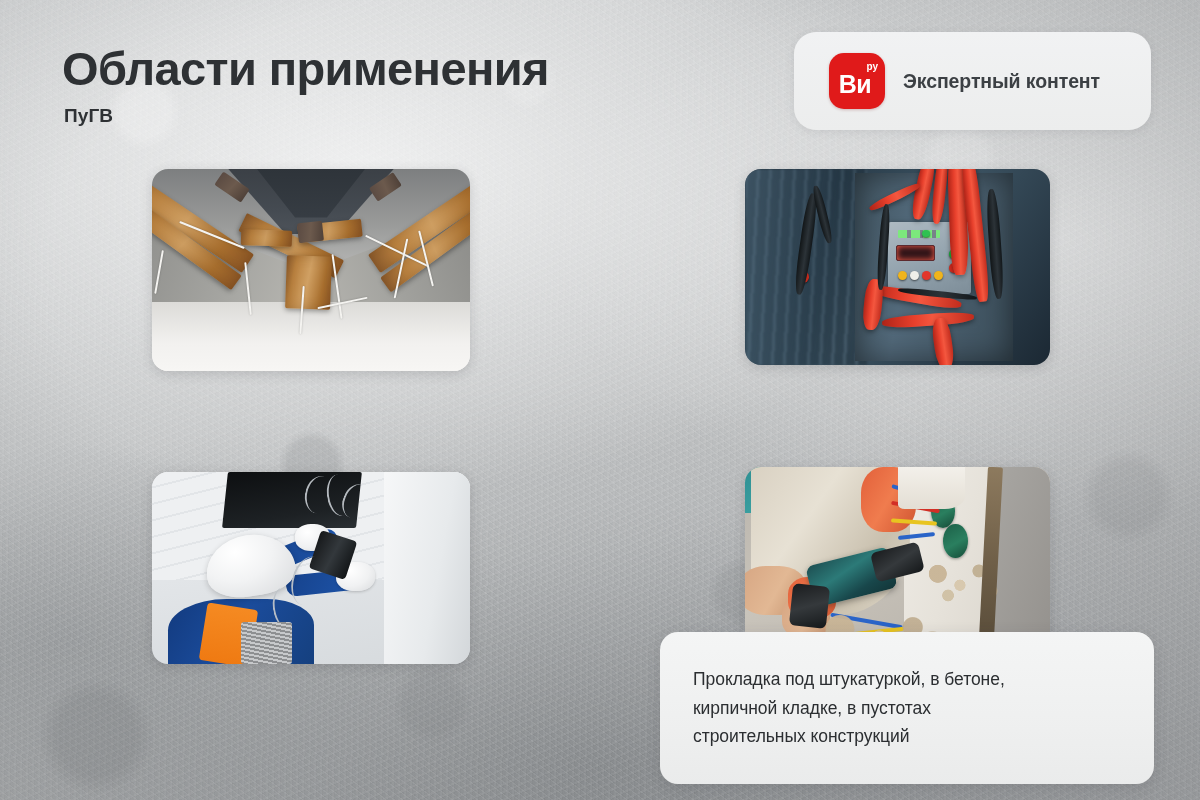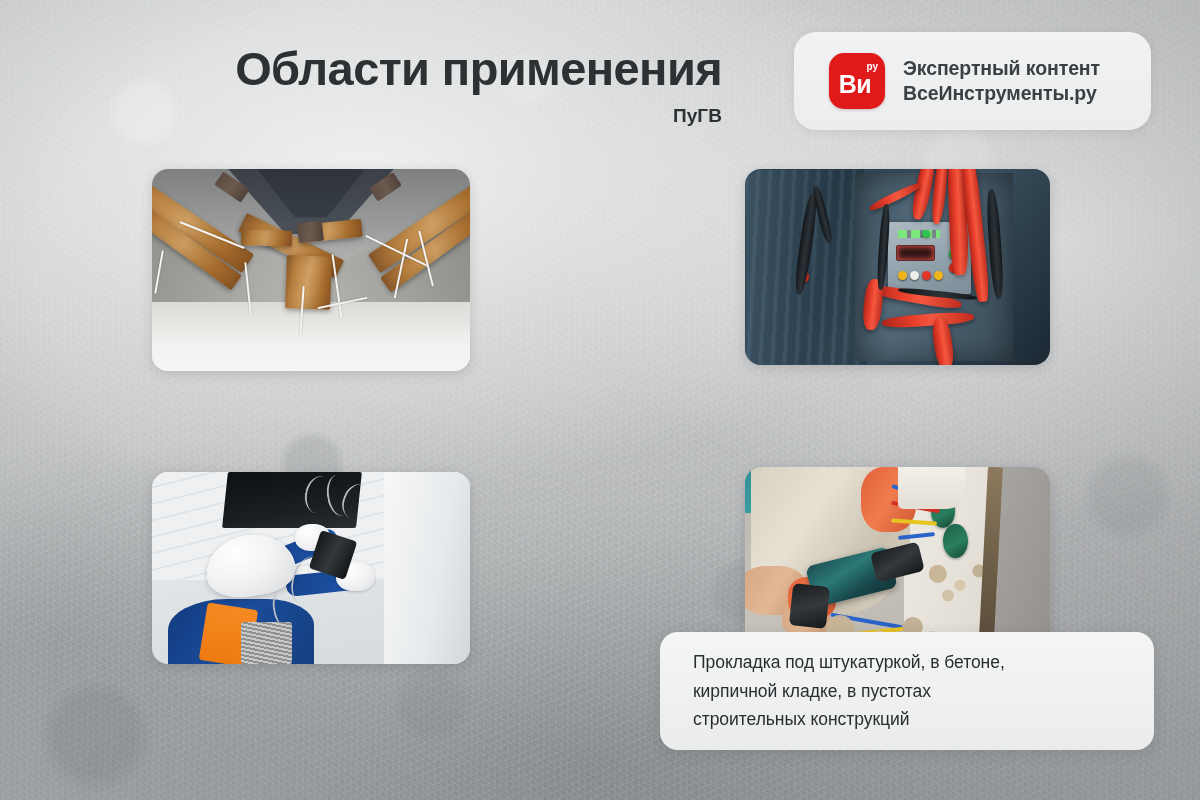--- a/index.html
+++ b/index.html
@@ -65,21 +65,20 @@
     inset: 0;
     background: radial-gradient(ellipse 85% 78% at 42% 34%, rgba(0,0,0,0) 45%, rgba(60,63,66,0.20) 100%);
   }
 
   
   .header {
     position: absolute;
     left: 62px;
     top: 44px;
     width: 660px;
-    text-align: right;
   }
   .page-title {
     margin: 0;
     font-size: 47px;
     line-height: 1.08;
     font-weight: 700;
     letter-spacing: -0.6px;
     color: #2e3134;
     white-space: nowrap;
   }
@@ -416,21 +415,20 @@
     <div class="page-subtitle">ПуГВ</div>
   </div>
 
   <div class="brand-badge">
     <div class="brand-logo">
       <span class="brand-logo-main">Ви</span>
       <span class="brand-logo-sup">ру</span>
     </div>
     <div class="brand-text">
       <div class="brand-line">Экспертный контент</div>
-      <div class="brand-line">ВсеИнструменты.ру</div>
     </div>
   </div>
 
   <div class="photo" style="left:152px; top:169px; width:318px; height:202px;">
     <div class="photo-inner">
       <div class="ph1-bg"></div>
       <div class="ph1-wallL"></div>
       <div class="ph1-wallR"></div>
       <div class="ph1-ceiling"></div>
       <div class="ph1-ceiling2"></div>
@@ -548,19 +546,19 @@
       <div style="position:absolute; left:78%; top:0; width:5%; height:100%;
                   background:linear-gradient(180deg,#8d7a5e 0%,#6f5f48 50%,#564a38 100%); transform:rotate(3deg); border-radius:2px;"></div>
       <div style="position:absolute; left:50%; top:0; width:22%; height:22%;
                   background:linear-gradient(180deg,#f3f0ea 0%,#e3ded4 100%); border-radius:0 0 30% 10%;"></div>
     </div>
   </div>
 
 
 
 
-  <div class="text-card" style="left:660px; top:632px; width:494px; height:118px; padding:0 0 0 33px;">
+  <div class="text-card" style="left:660px; top:632px; width:494px; height:152px; padding:0 0 0 33px;">
     <p class="card-text">Прокладка под штукатуркой, в бетоне,
 кирпичной кладке, в пустотах
 строительных конструкций</p>
   </div>
 
 </div>
 
 </body></html>

